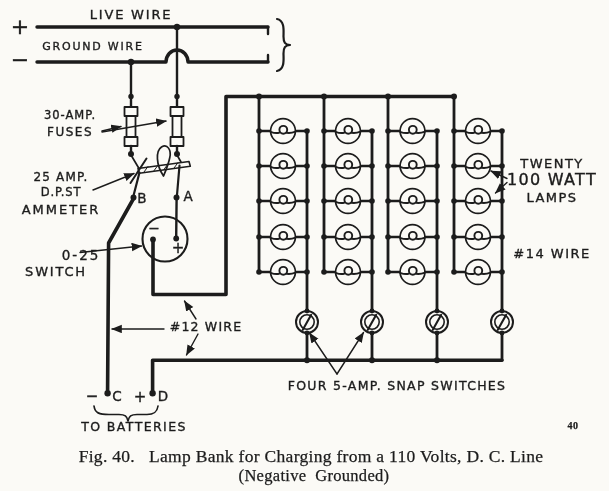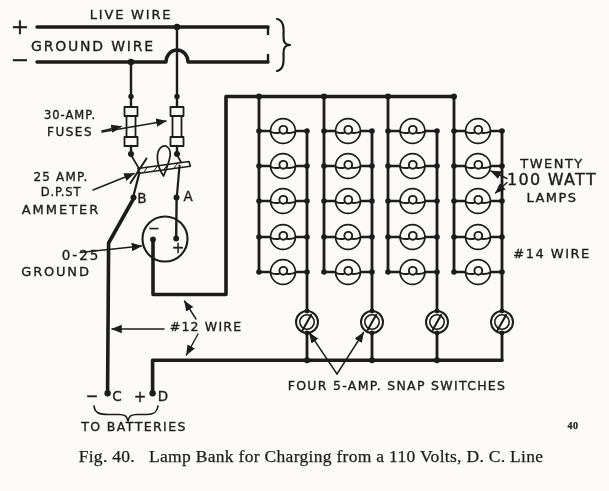--- a/index.html
+++ b/index.html
@@ -283,47 +283,48 @@
       <path class="w" marker-end="url(#ah)" d="M507,182.5 L495.5,193"></path>
       <path class="w" marker-end="url(#ah)" d="M164,329 L112,329"></path>
       <path class="w" marker-end="url(#ah)" d="M196,319 L184.5,301"></path>
       <path class="w" marker-end="url(#ah)" d="M198,334 L186.5,355"></path>
       <path class="w" marker-end="url(#ah)" d="M337,374 L309.5,333"></path>
       <path class="w" marker-end="url(#ah)" d="M337,374 L363.5,332.5"></path>
     </g>
   </svg>
 
   <div class="lbl" style="left:111px;top:14px;font-size:13px;letter-spacing:1.8px;margin-left:20px;">LIVE WIRE</div>
-  <div class="lbl" style="left:93px;top:46px;font-size:14px;letter-spacing:1.8px;">GROUND WIRE</div>
+  <div class="lbl" style="left:93px;top:46px;font-size:11px;letter-spacing:1.8px;">GROUND WIRE</div>
   <div class="lbl" style="left:20px;top:27px;font-size:22px;">+</div>
   <div class="lbl" style="left:20px;top:60px;font-size:22px;">−</div>
 
   <div class="lbl" style="left:70px;top:116px;font-size:11.5px;letter-spacing:1px;">30-AMP.</div>
   <div class="lbl" style="left:70px;top:132px;font-size:12px;letter-spacing:1.5px;">FUSES</div>
 
   <div class="lbl" style="left:61px;top:177px;font-size:12px;letter-spacing:1.2px;">25 AMP.</div>
   <div class="lbl" style="left:61px;top:193px;font-size:11.5px;letter-spacing:0.8px;">D.P.ST</div>
   <div class="lbl" style="left:61px;top:209px;font-size:13px;letter-spacing:2px;">AMMETER</div>
   <div class="lbl" style="left:142px;top:199px;font-size:13.5px;">B</div>
   <div class="lbl" style="left:188px;top:197px;font-size:13.5px;">A</div>
 
   <div class="lbl" style="left:154px;top:228px;font-size:14px;">−</div>
   <div class="lbl" style="left:178px;top:248px;font-size:15px;">+</div>
   <div class="lbl" style="left:53px;top:256px;font-size:13.5px;letter-spacing:2px;margin-left:28px;">0-25</div>
-  <div class="lbl" style="left:56px;top:271px;font-size:13px;letter-spacing:1.8px;">GROUND</div>
+  <div class="lbl" style="left:56px;top:271px;font-size:13px;letter-spacing:1.8px;">SWITCH</div>
 
   <div class="lbl" style="left:552px;top:163px;font-size:13px;letter-spacing:1.5px;">TWENTY</div>
   <div class="lbl" style="left:552px;top:180px;font-size:16px;letter-spacing:1.3px;">100 WATT</div>
   <div class="lbl" style="left:552px;top:197px;font-size:13px;letter-spacing:1.5px;">LAMPS</div>
   <div class="lbl" style="left:552px;top:253px;font-size:13px;letter-spacing:1.5px;">#14 WIRE</div>
 
   <div class="lbl" style="left:206px;top:327px;font-size:12.5px;letter-spacing:1.2px;">#12 WIRE</div>
   <div class="lbl" style="left:397px;top:386px;font-size:12.5px;letter-spacing:1.3px;">FOUR 5-AMP. SNAP SWITCHES</div>
 
   <div class="lbl" style="left:92px;top:396px;font-size:15px;">−</div>
   <div class="lbl" style="left:117px;top:397px;font-size:13.5px;">C</div>
   <div class="lbl" style="left:140px;top:397px;font-size:15px;">+</div>
   <div class="lbl" style="left:163px;top:397px;font-size:13.5px;">D</div>
   <div class="lbl" style="left:134px;top:427px;font-size:12.5px;letter-spacing:1.4px;">TO BATTERIES</div>
 
   <div class="lbl serif" style="left:573px;top:426px;font-size:10px;font-weight:bold;letter-spacing:0.5px;">40</div>
   <div class="lbl serif" style="left:311px;top:457px;font-size:17.5px;letter-spacing:0.3px;">Fig. 40.   Lamp Bank for Charging from a 110 Volts, D. C. Line</div>
+  <div class="lbl serif" style="left:314px;top:476px;font-size:16.5px;letter-spacing:0.3px;">(Negative  Grounded)</div>
 </div>
 
 </body></html>

